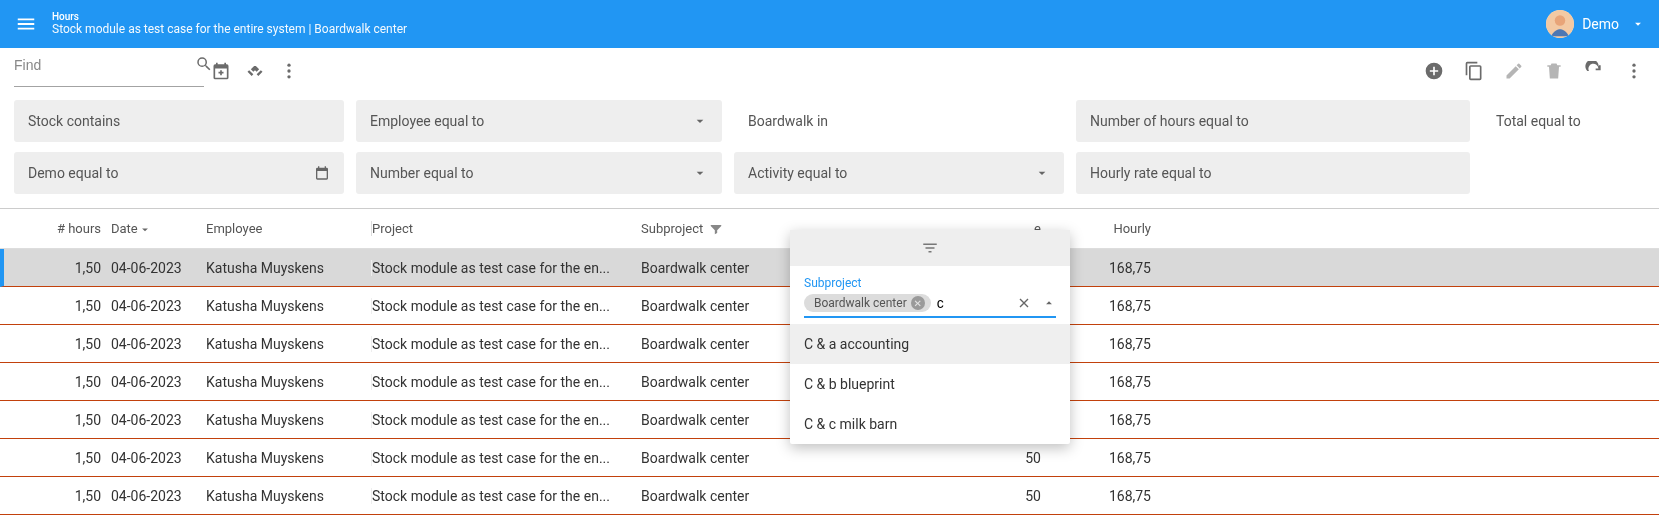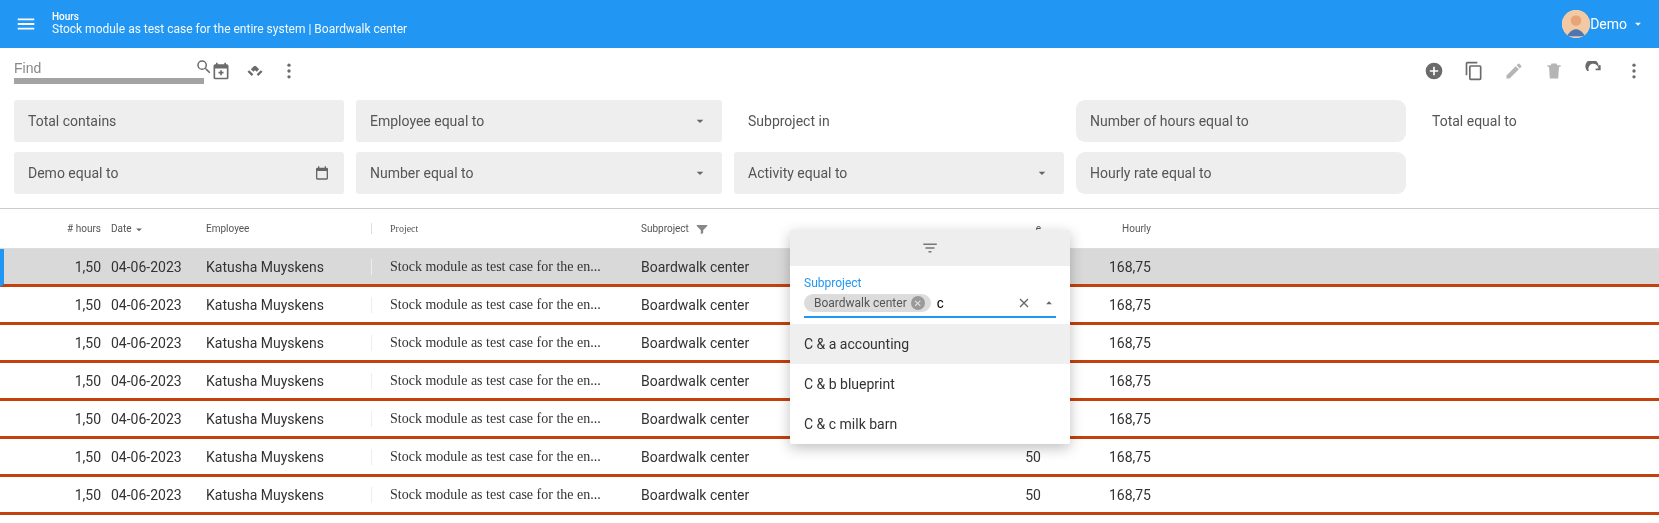--- a/index.html
+++ b/index.html
@@ -18,35 +18,35 @@
     color: #fff;
     height: 48px;
     display: flex;
     align-items: center;
     padding: 0 14px;
   }
   .hamburger { width: 24px; height: 24px; display:flex; align-items:center; justify-content:center; cursor:pointer; }
   .title-block { margin-left: 14px; }
   .title-main { font-size: 10px; font-weight: 500; line-height: 1.15;}
   .title-sub { font-size: 12px; font-weight: 400; opacity: 0.95; line-height: 1.15;}
-  .header-right { margin-left: auto; display:flex; align-items:center; }
+  .header-right { margin-left: auto; display:flex; align-items:center; gap:8px; }
   .avatar { width:28px; height:28px; border-radius:50%; background:#ffe0c0; display:flex; align-items:center; justify-content:center; overflow:hidden;}
   .avatar svg { width:28px; height:28px;}
   .username { font-size:14px; }
   .user-caret { margin-left:4px; }
 
   
   .toolbar {
     height: 46px;
     display:flex;
     align-items:center;
     padding: 0 14px;
     border-bottom: 0;
   }
-  .find-wrap { display:flex; align-items:flex-end; width:190px; border-bottom:6px solid #a3a3a3; padding-bottom:2px;}
+  .find-wrap { display:flex; align-items:flex-end; width:190px; border-bottom:1px solid #a3a3a3; padding-bottom:13px;}
   .find-input { border:none; outline:none; font-size:14px; flex:1; color:#666; background:transparent; }
   .find-input::placeholder { color:#888; }
   .tb-icon { width:22px; height:22px; display:flex; align-items:center; justify-content:center; color:#6b6b6b; margin-left:12px; cursor:pointer;}
   .tb-icon.first { margin-left:6px; }
   .toolbar-right { margin-left:auto; display:flex; align-items:center; }
   .toolbar-right .tb-icon { margin-left:18px; }
 
   
   .filters {
     padding: 6px 14px 14px 14px;
@@ -64,50 +64,50 @@
     align-items:center;
     padding:0 14px;
     color:#555;
     font-size:14px;
     flex:0 0 auto;
     justify-content:space-between;
   }
   .fc-w1 { width:330px; }
   .fc-w2 { width:366px; }
   .fc-w3 { width:330px; }
-  .fc-w4 { width:330px;border-radius:9px; }
+  .fc-w4 { width:394px; }
   .fc-w5 { width:330px; }
   .filter-card.plain { background:#fff; color:#555; }
   .dropdown-caret svg, .cal-icon svg { width:16px; height:16px; }
   .cal-icon, .dropdown-caret { color:#666; }
 
   
   .table-wrap { position:relative; }
   .thead {
     display:flex;
     align-items:center;
     height:40px;
     border-bottom:1px solid #ddd;
     color:#555;
-    font-size:10px;
+    font-size:13px;
     padding-left:16px;
   }
   .col-hours { width:95px; text-align:right; padding-right:10px;}
   .col-date { width:95px; display:flex; align-items:center; }
   .col-emp { width:165px; }
-  .col-proj { width:270px; border-left:1px solid #ddd; padding-left:18px;font-family:Liberation Serif, serif;}
+  .col-proj { width:270px; border-left:1px solid #ddd; padding-left:0;}
   .col-sub { width:270px; display:flex; align-items:center; gap:6px;}
   .col-rate { width:130px; text-align:right; }
   .col-total { width:110px; text-align:right; }
 
   .trow {
     display:flex;
     align-items:center;
     height:38px;
-    border-bottom:3px solid #c2410c;
+    border-bottom:1px solid #c2410c;
     padding-left:16px;
     font-size:14px;
     color:#333;
   }
   .trow.sel { background:#d9d9d9; border-left:4px solid #2196f3; padding-left:12px;}
   .trow .col-proj { border-left:1px solid #eee; }
   .cell-right { text-align:right; }
   .ellipsis { white-space:nowrap; overflow:hidden; text-overflow:ellipsis; }
 
   
@@ -256,32 +256,32 @@
           <circle cx="12" cy="12" r="2"></circle>
           <circle cx="12" cy="19" r="2"></circle>
         </svg>
     </span>
   </div>
 </div>
 
 <div class="filters">
   <div class="filter-row">
     <div class="filter-card fc-w1">
-      <span>Total contains</span>
+      <span>Stock contains</span>
     </div>
     <div class="filter-card fc-w2">
       <span>Employee equal to</span>
       <span class="dropdown-caret">
           <svg viewBox="0 0 24 24" fill="#666">
             <path d="M7 10l5 5 5-5z"></path>
           </svg>
         </span>
     </div>
     <div class="filter-card fc-w3 plain">
-      <span>Subproject in</span>
+      <span>Boardwalk in</span>
     </div>
     <div class="filter-card fc-w4">
       <span>Number of hours equal to</span>
     </div>
     <div class="filter-card fc-w5 plain">
       <span>Total equal to</span>
     </div>
   </div>
   <div class="filter-row">
     <div class="filter-card fc-w1">

